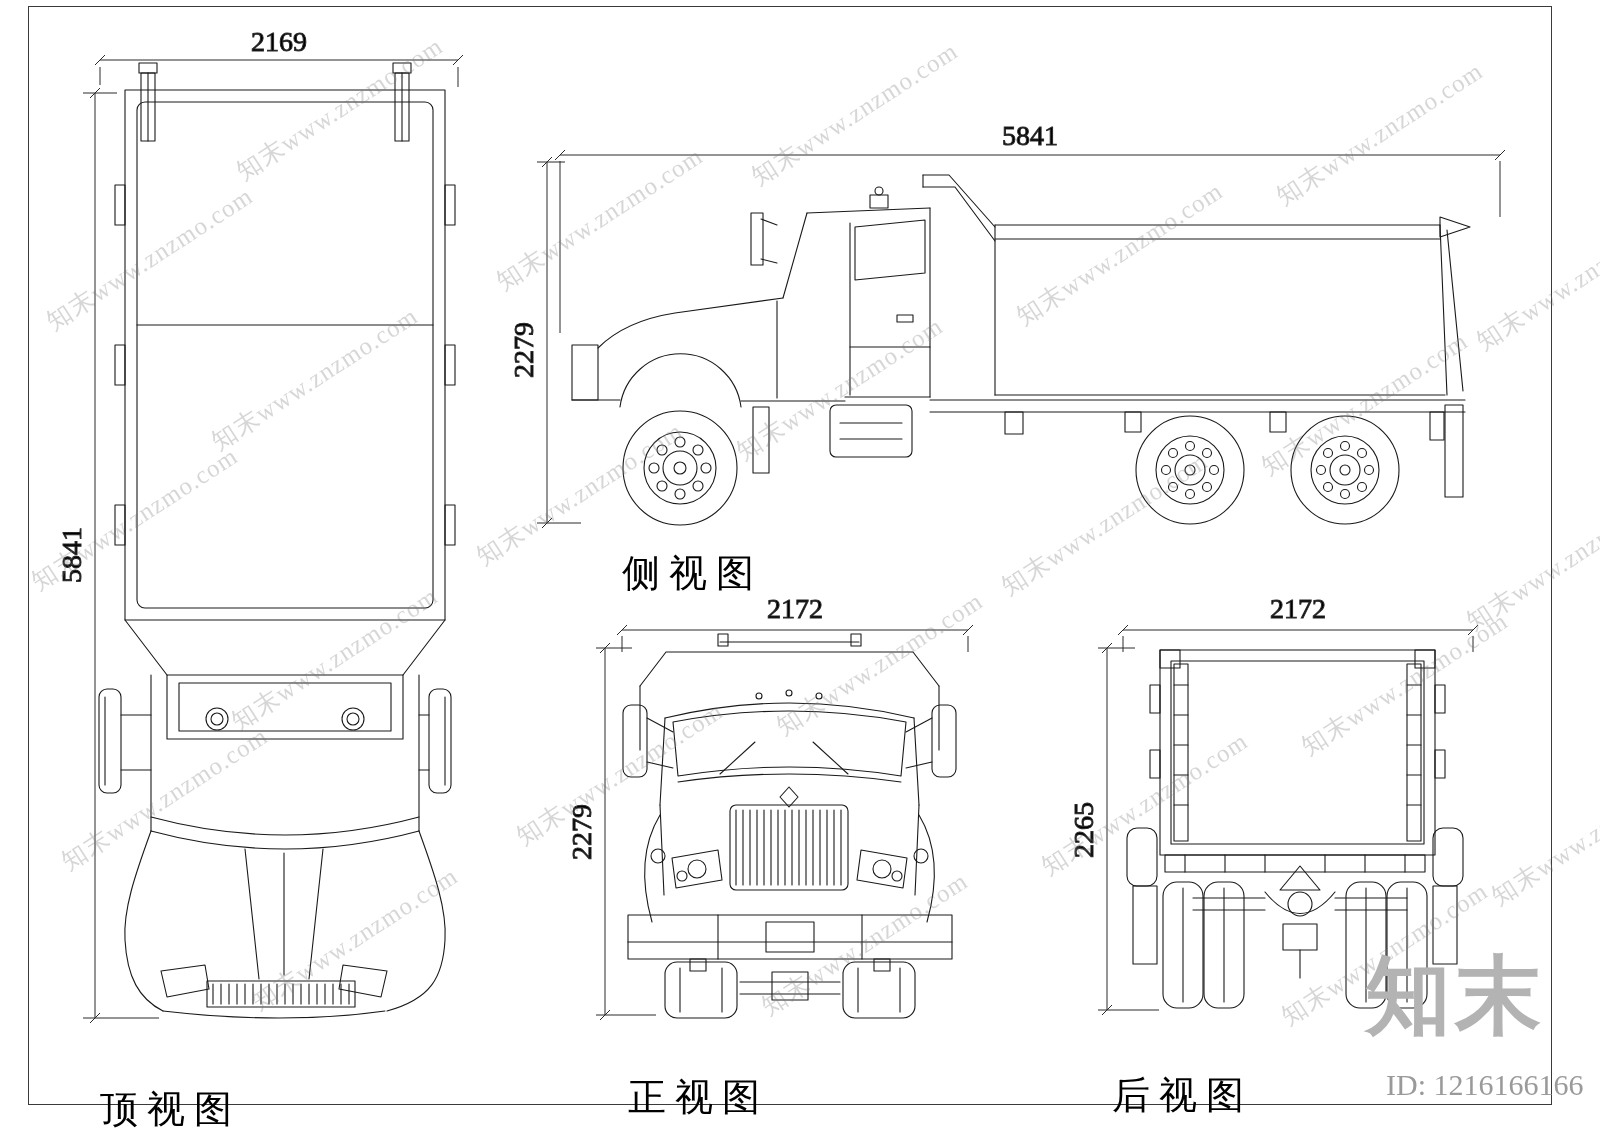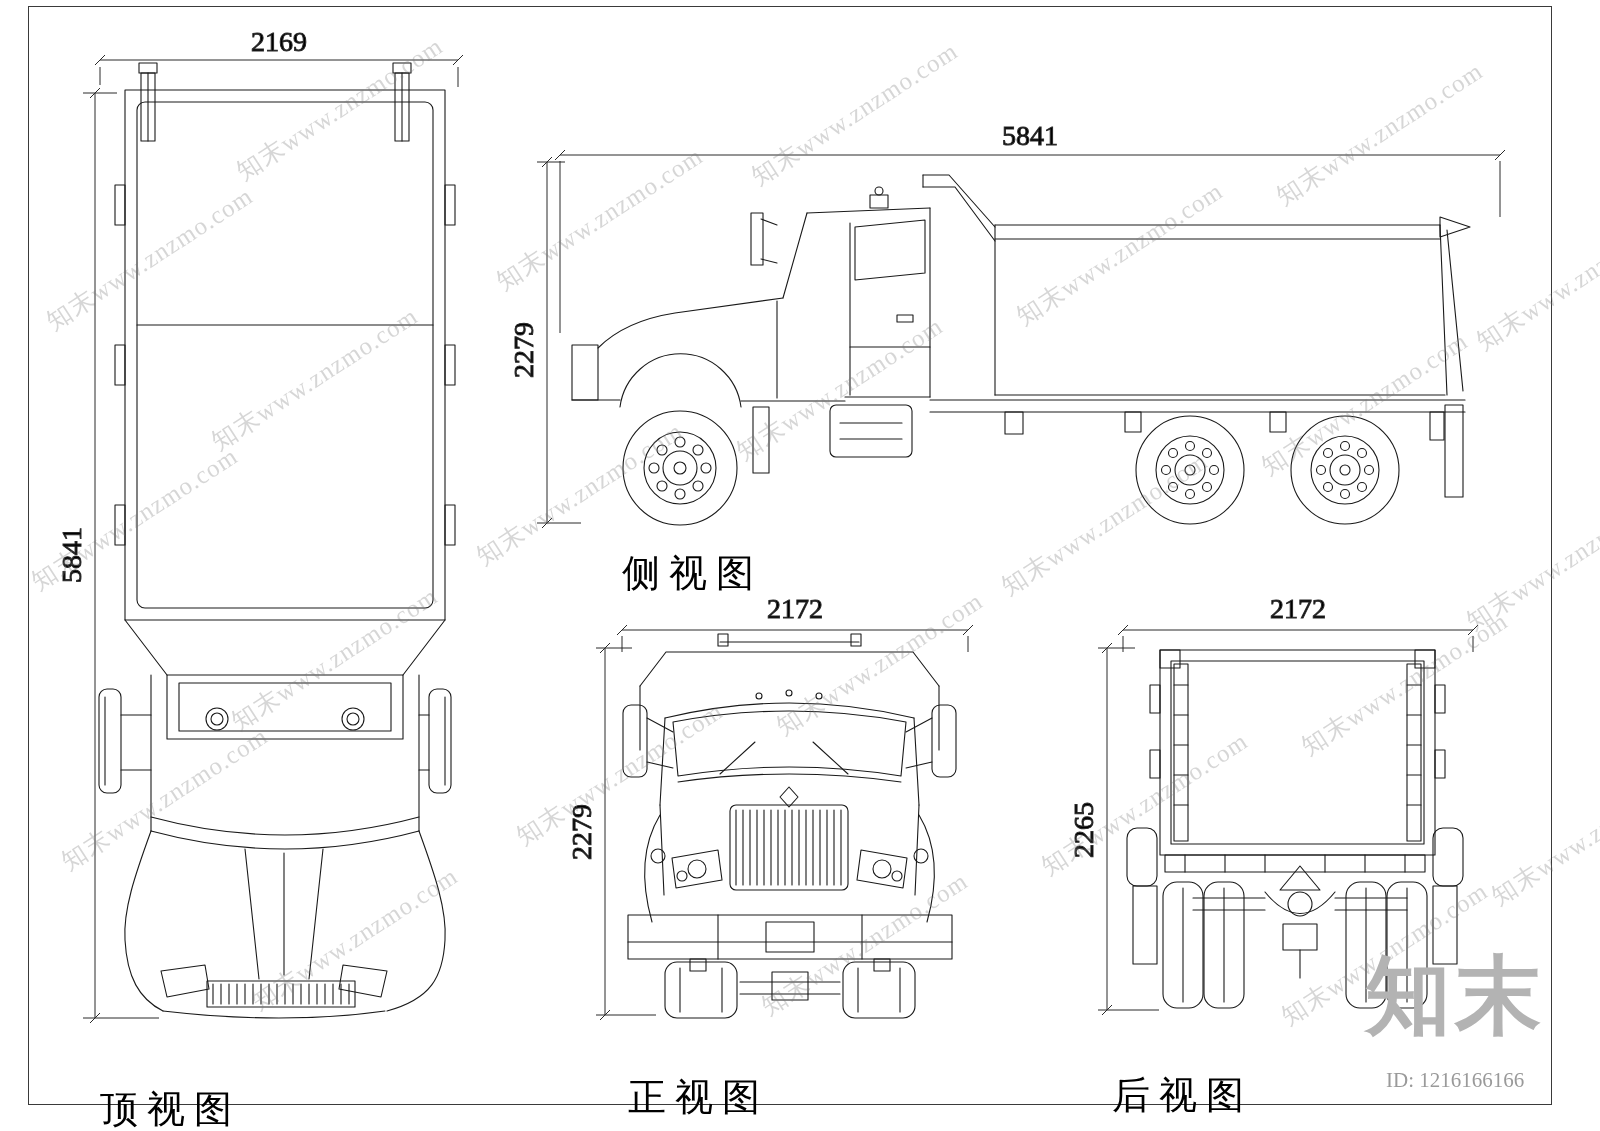--- a/index.html
+++ b/index.html
@@ -9,21 +9,21 @@
   svg.view{position:absolute;overflow:visible;}
   .s{fill:none;stroke:#1a1a1a;stroke-width:1.1;stroke-linecap:round;stroke-linejoin:round;}
   .d{fill:none;stroke:#2a2a2a;stroke-width:1;}
   text.dim{font-family:"Liberation Serif","DejaVu Serif",serif;font-size:28px;fill:#000;}
   .view-label{position:absolute;font-size:38px;color:#000;letter-spacing:9px;white-space:nowrap;}
   .wm-layer{position:absolute;left:0;top:0;width:1600px;height:1131px;pointer-events:none;z-index:5;}
   .wm{position:absolute;color:rgba(120,120,120,0.30);font-size:25px;white-space:nowrap;
       transform:rotate(-33deg);transform-origin:left top;letter-spacing:1px;}
   .logo{position:absolute;left:1365px;top:938px;font-size:86px;font-weight:bold;color:#b3b3b3;
         letter-spacing:4px;z-index:6;}
-  .id-text{position:absolute;left:1386px;top:1068px;font-size:21px;color:#9a9a9a;z-index:6;}
+  .id-text{position:absolute;left:1386px;top:1068px;font-size:30px;color:#9a9a9a;z-index:6;}
 </style>
 </head>
 <body>
 
 <div class="canvas">
   <div class="frame"></div>
 
   <svg class="view" style="left:55px;top:25px" width="440" height="1010" viewBox="0 0 440 1010">
     <g class="d">
       <line x1="45" y1="35" x2="403" y2="35"></line>

